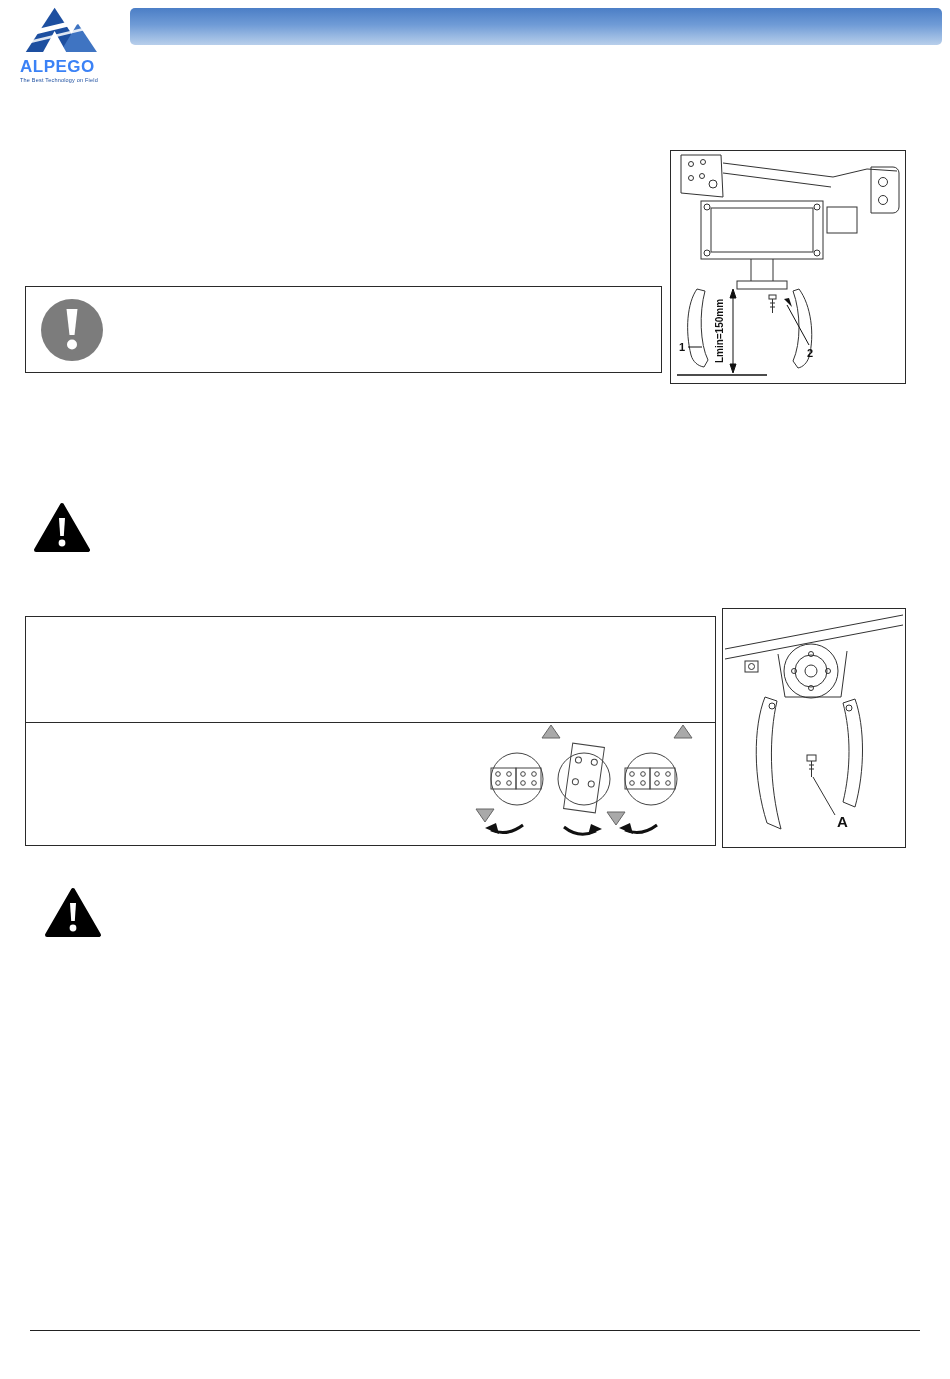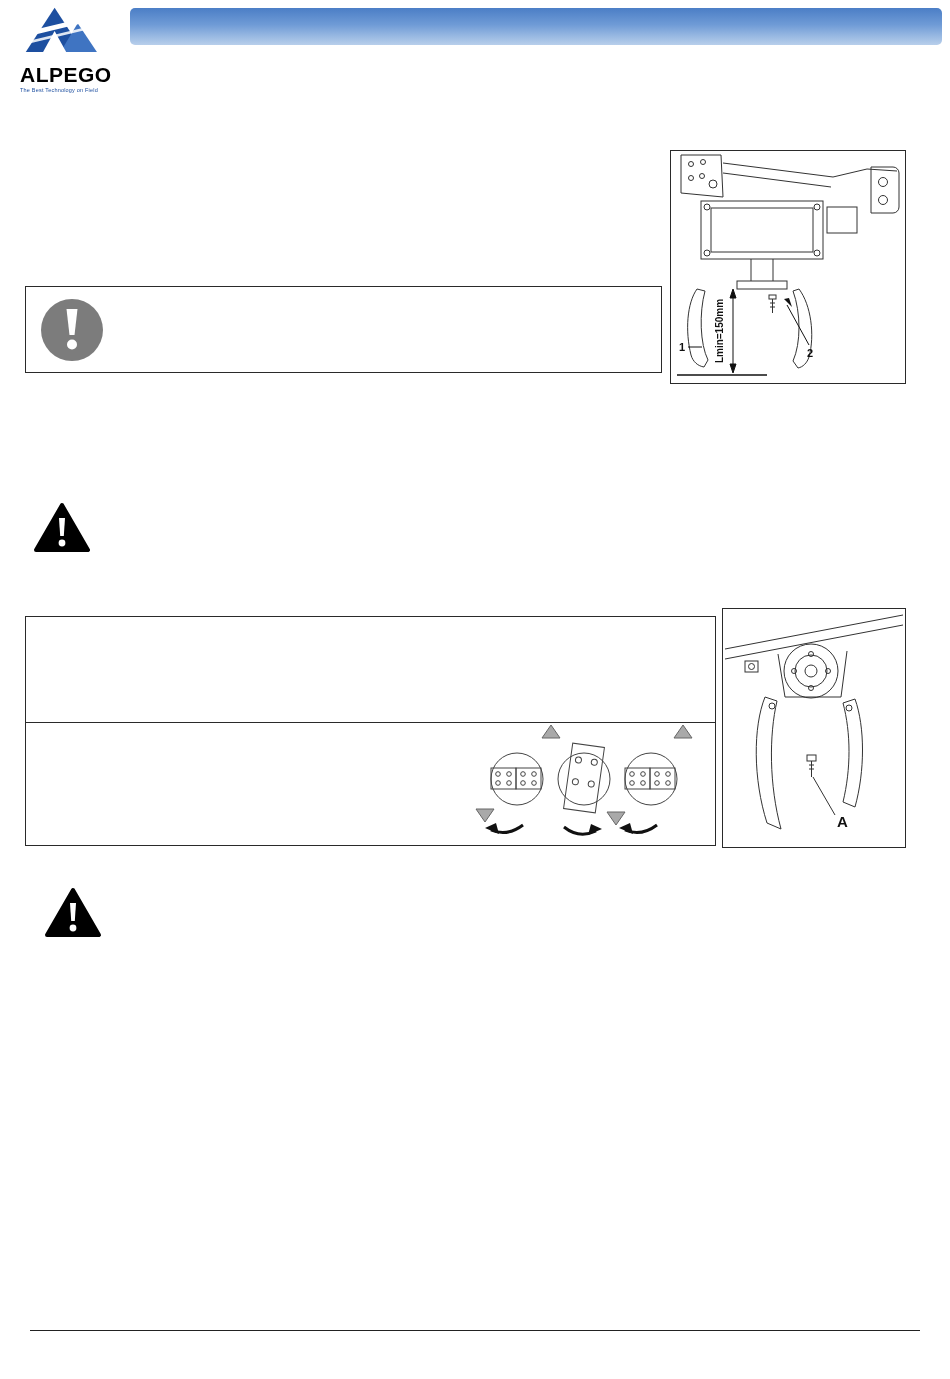--- a/index.html
+++ b/index.html
@@ -9,22 +9,22 @@
     position: relative;
     background: #ffffff;
     font-family: "Liberation Sans", sans-serif;
     overflow: hidden;
   }
   .abs { position: absolute; }
 
   
   .logo-wrap { left: 20px; top: 4px; width: 118px; height: 82px; }
   .brand-name {
-    color: #000000; font-weight: bold; font-size: 21px;
-    letter-spacing: 0.5px; line-height: 1; margin-top: 6px;
+    color: #3b82f6; font-weight: bold; font-size: 17px;
+    letter-spacing: 0.5px; line-height: 1; margin-top: 0px;
   }
   .brand-tagline { color: #1d4fa0; font-size: 5.5px; margin-top: 2px; letter-spacing: 0.2px; }
 
   .header-bar {
     left: 130px; top: 8px; width: 812px; height: 37px;
     border-radius: 5px;
     background: linear-gradient(180deg, #4b7ec6 0%, #6f9bd6 45%, #b8cfeb 100%);
   }
 
   

